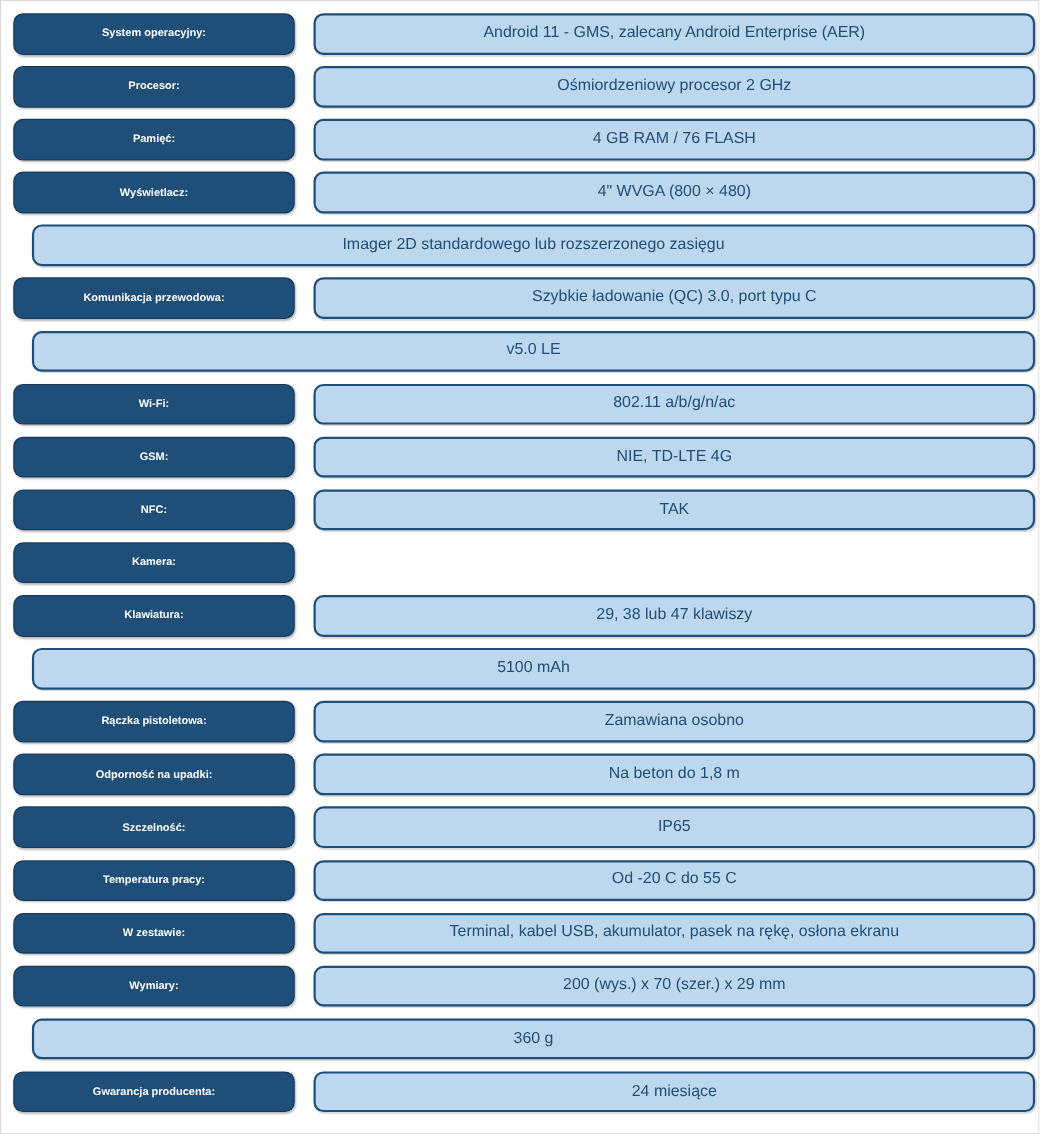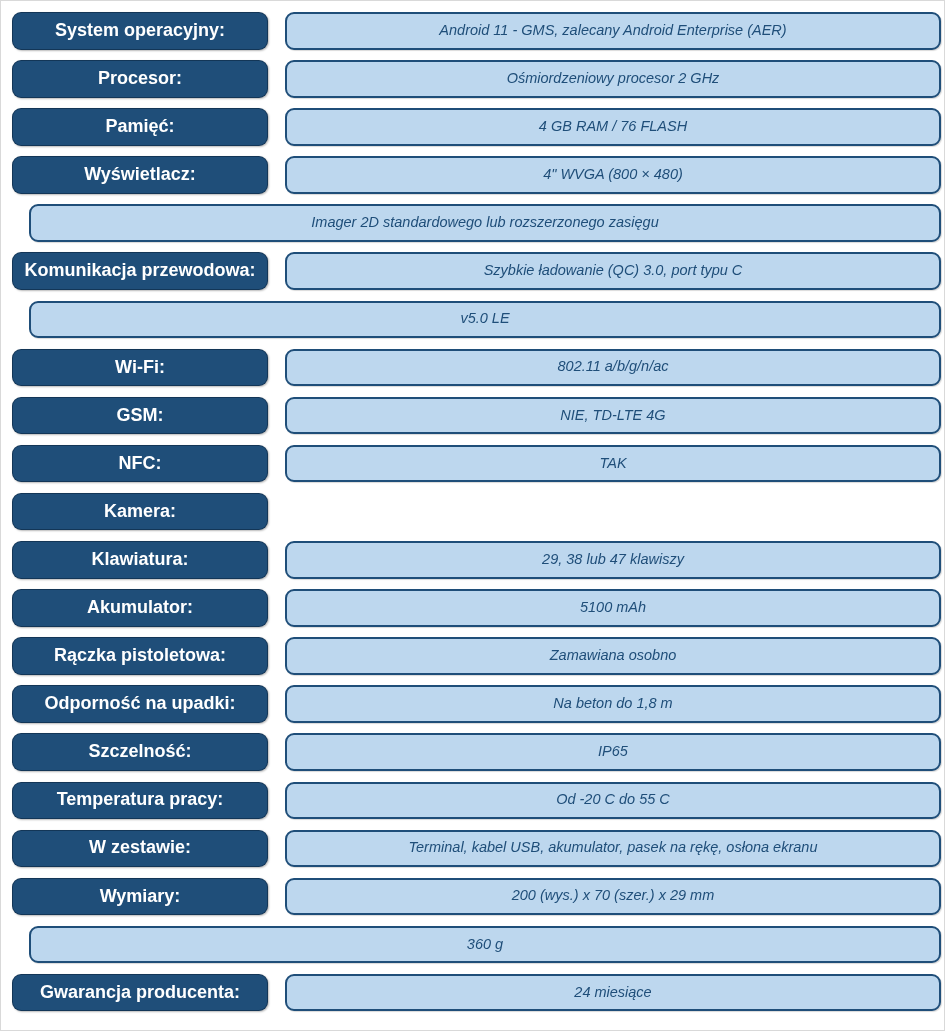--- a/index.html
+++ b/index.html
@@ -36,35 +36,34 @@
     width:256px;
     flex:0 0 256px;
     background:var(--label-bg);
     border:1px solid rgba(10,35,60,0.55);
     border-radius:9px;
     display:flex;align-items:center;justify-content:center;
     box-shadow:1px 1px 2px rgba(0,0,0,0.28);
   }
   .label-text{
     color:var(--label-text);
-    font-size:18px;
+    font-size:10px;
     font-weight:bold;
     text-align:center;
     line-height:1.1;
     padding:0 6px;
   }
   .value-pill{
     flex:1 1 auto;
     margin-left:17px;
     background:var(--value-bg);
     border:2px solid var(--value-border);
     border-radius:9px;
     display:flex;align-items:center;justify-content:center;
     box-shadow:1px 1px 1px rgba(0,0,0,0.15);
-    font-style:italic;
   }
   .value-text{
     color:var(--value-text);
     font-size:14.5px;
     font-weight:normal;
     text-align:center;
     line-height:1.1;
     padding:0 10px;
   }
 </style>
@@ -165,23 +164,20 @@
   <div class="spec-row">
     <div class="label-pill">
       <span class="label-text">Klawiatura:</span>
     </div>
     <div class="value-pill">
       <span class="value-text">29, 38 lub 47 klawiszy</span>
     </div>
   </div>
 
   <div class="spec-row">
-    <div class="label-pill">
-      <span class="label-text">Akumulator:</span>
-    </div>
     <div class="value-pill">
       <span class="value-text">5100 mAh</span>
     </div>
   </div>
 
   <div class="spec-row">
     <div class="label-pill">
       <span class="label-text">Rączka pistoletowa:</span>
     </div>
     <div class="value-pill">

